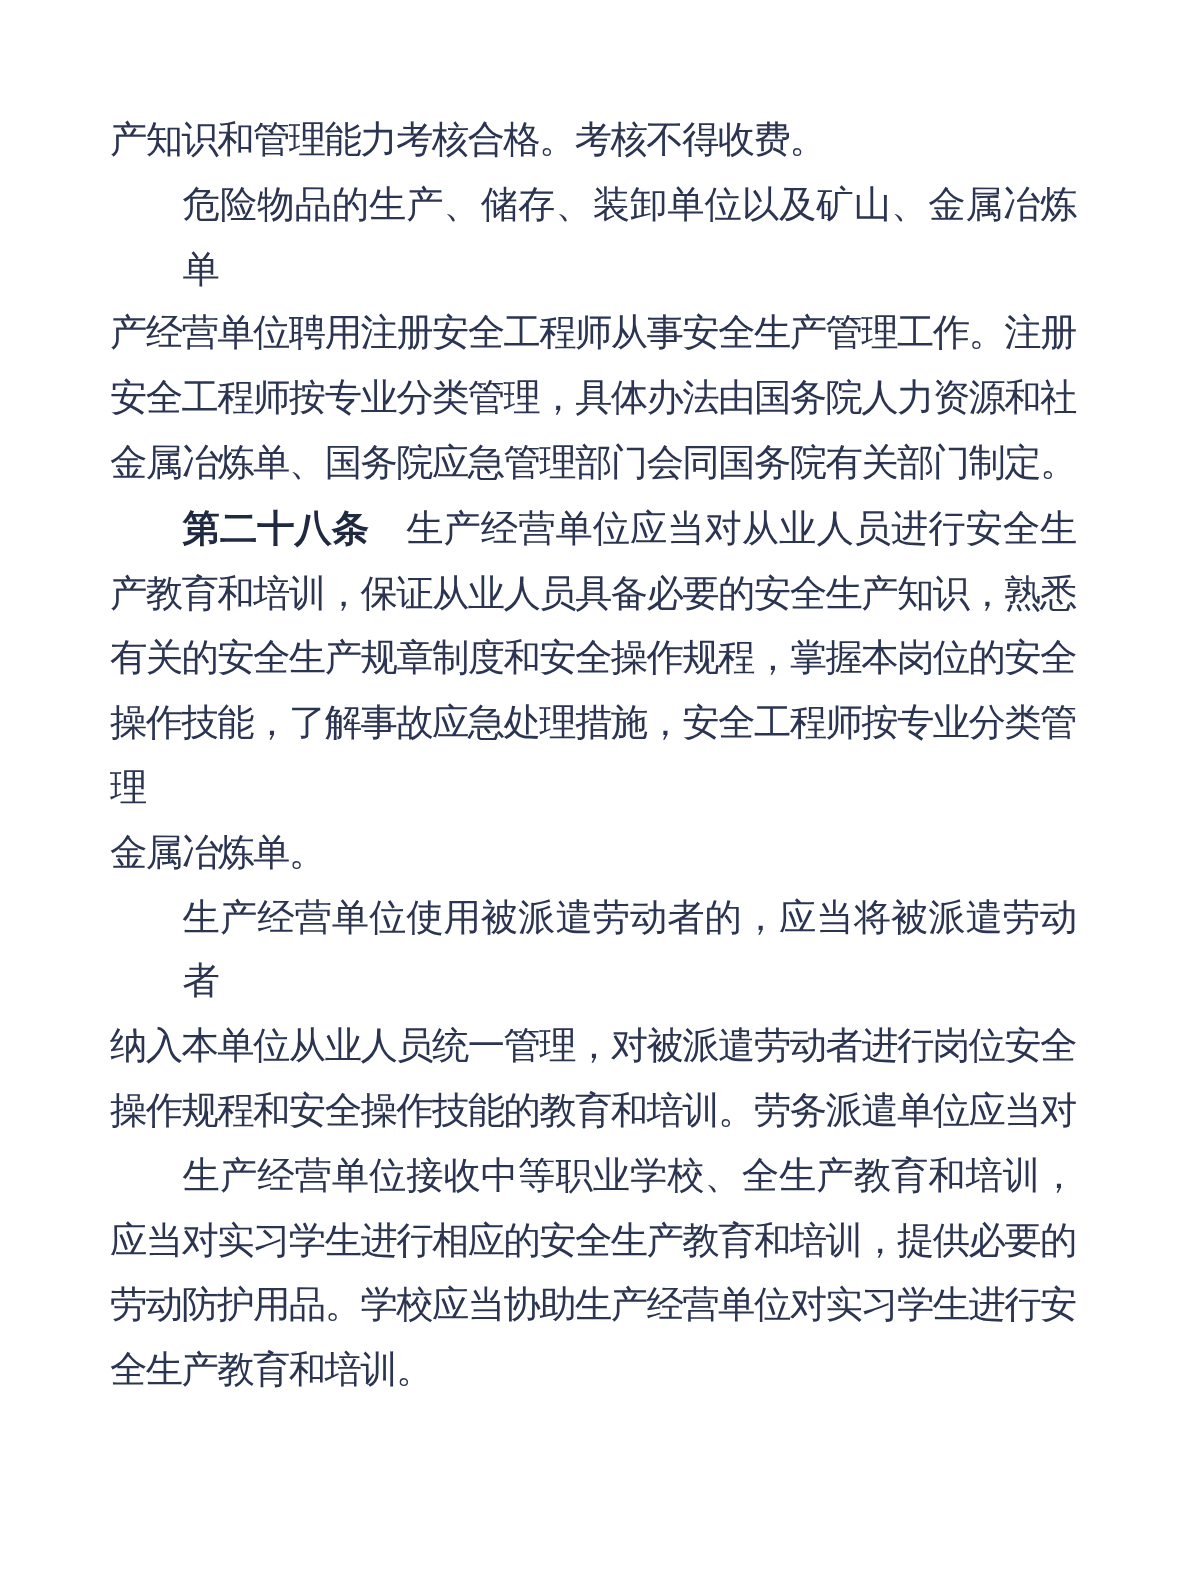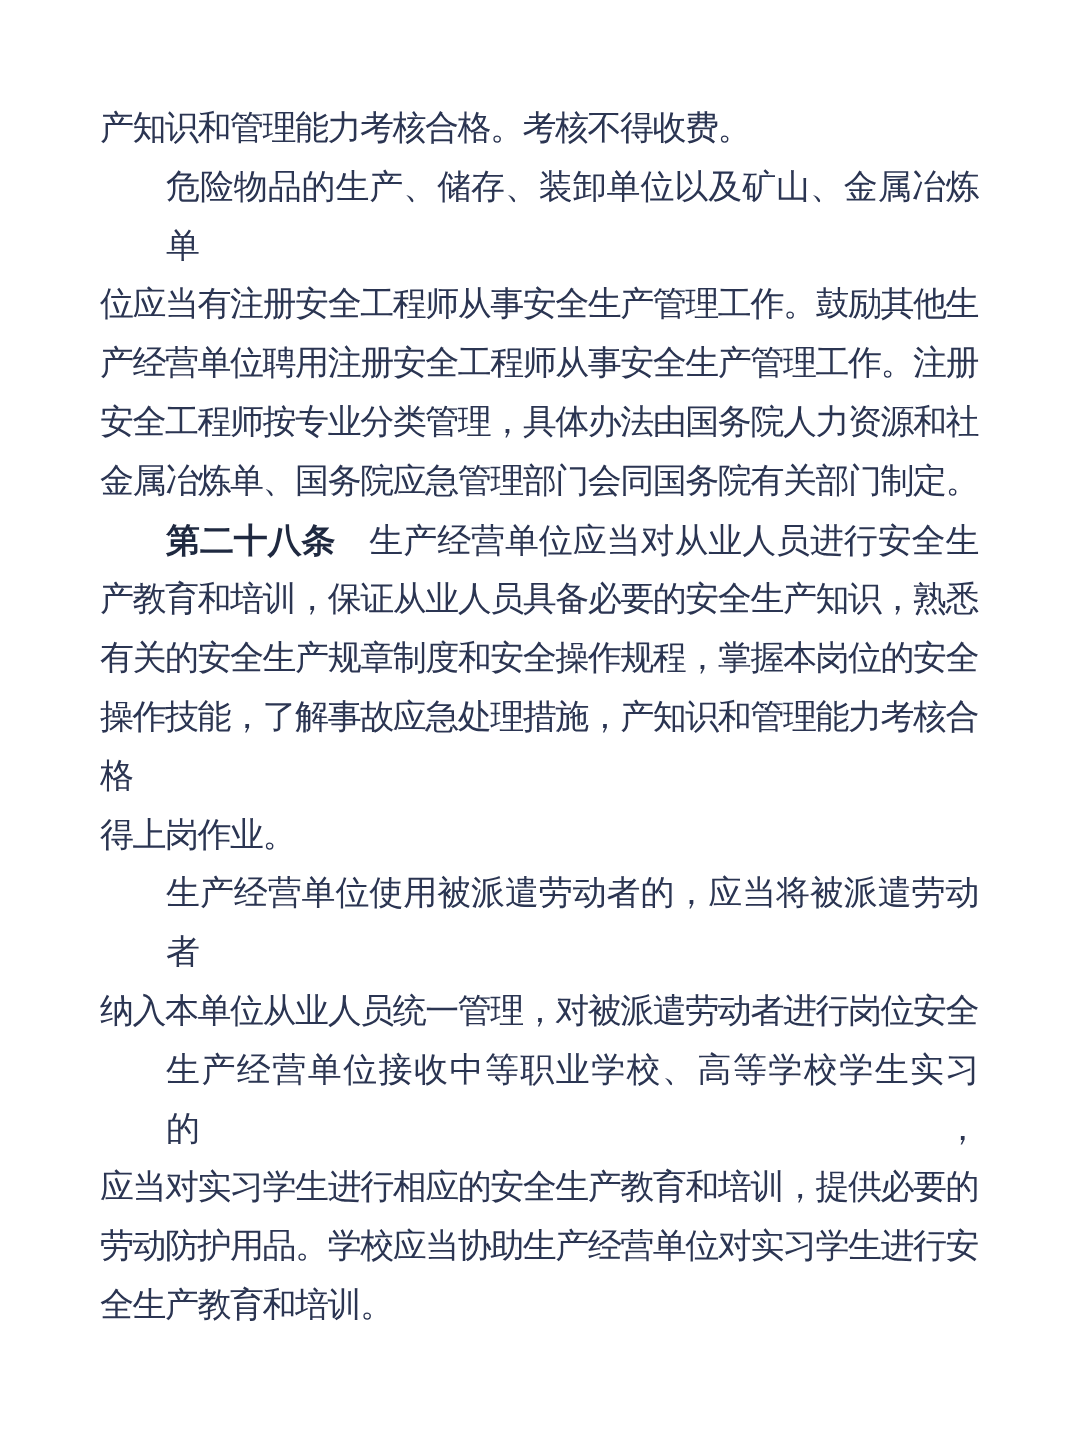--- a/index.html
+++ b/index.html
@@ -44,29 +44,29 @@
     color: #1f2940;
   }
 </style>
 </head>
 <body>
 
 <div class="page">
   <div class="text-block">
       <div class="line">产知识和管理能力考核合格。考核不得收费。</div>
       <div class="line indent justify">危险物品的生产、储存、装卸单位以及矿山、金属冶炼单</div>
-      <div class="line justify">位应当有注册安全工程师从事安全生产管理工作。鼓励其他生</div>
       <div class="line justify">产经营单位聘用注册安全工程师从事安全生产管理工作。注册</div>
       <div class="line justify">安全工程师按专业分类管理，具体办法由国务院人力资源和社</div>
       <div class="line justify">金属冶炼单、国务院应急管理部门会同国务院有关部门制定。</div>
       <div class="line indent justify"><span class="lead">第二十八条</span>　生产经营单位应当对从业人员进行安全生</div>
       <div class="line justify">产教育和培训，保证从业人员具备必要的安全生产知识，熟悉</div>
       <div class="line justify">有关的安全生产规章制度和安全操作规程，掌握本岗位的安全</div>
-      <div class="line justify">操作技能，了解事故应急处理措施，产知识和管理能力考核合格</div>
-      <div class="line">得上岗作业。</div>
+      <div class="line justify">操作技能，了解事故应急处理措施，安全工程师按专业分类管理</div>
+      <div class="line">金属冶炼单。</div>
       <div class="line indent justify">生产经营单位使用被派遣劳动者的，应当将被派遣劳动者</div>
       <div class="line justify">纳入本单位从业人员统一管理，对被派遣劳动者进行岗位安全</div>
-      <div class="line indent justify">生产经营单位接收中等职业学校、高等学校学生实习的，</div>
+      <div class="line justify">操作规程和安全操作技能的教育和培训。劳务派遣单位应当对</div>
+      <div class="line indent justify">生产经营单位接收中等职业学校、全生产教育和培训，</div>
       <div class="line justify">应当对实习学生进行相应的安全生产教育和培训，提供必要的</div>
       <div class="line justify">劳动防护用品。学校应当协助生产经营单位对实习学生进行安</div>
       <div class="line">全生产教育和培训。</div>
     </div>
 </div>
 
 </body></html>

